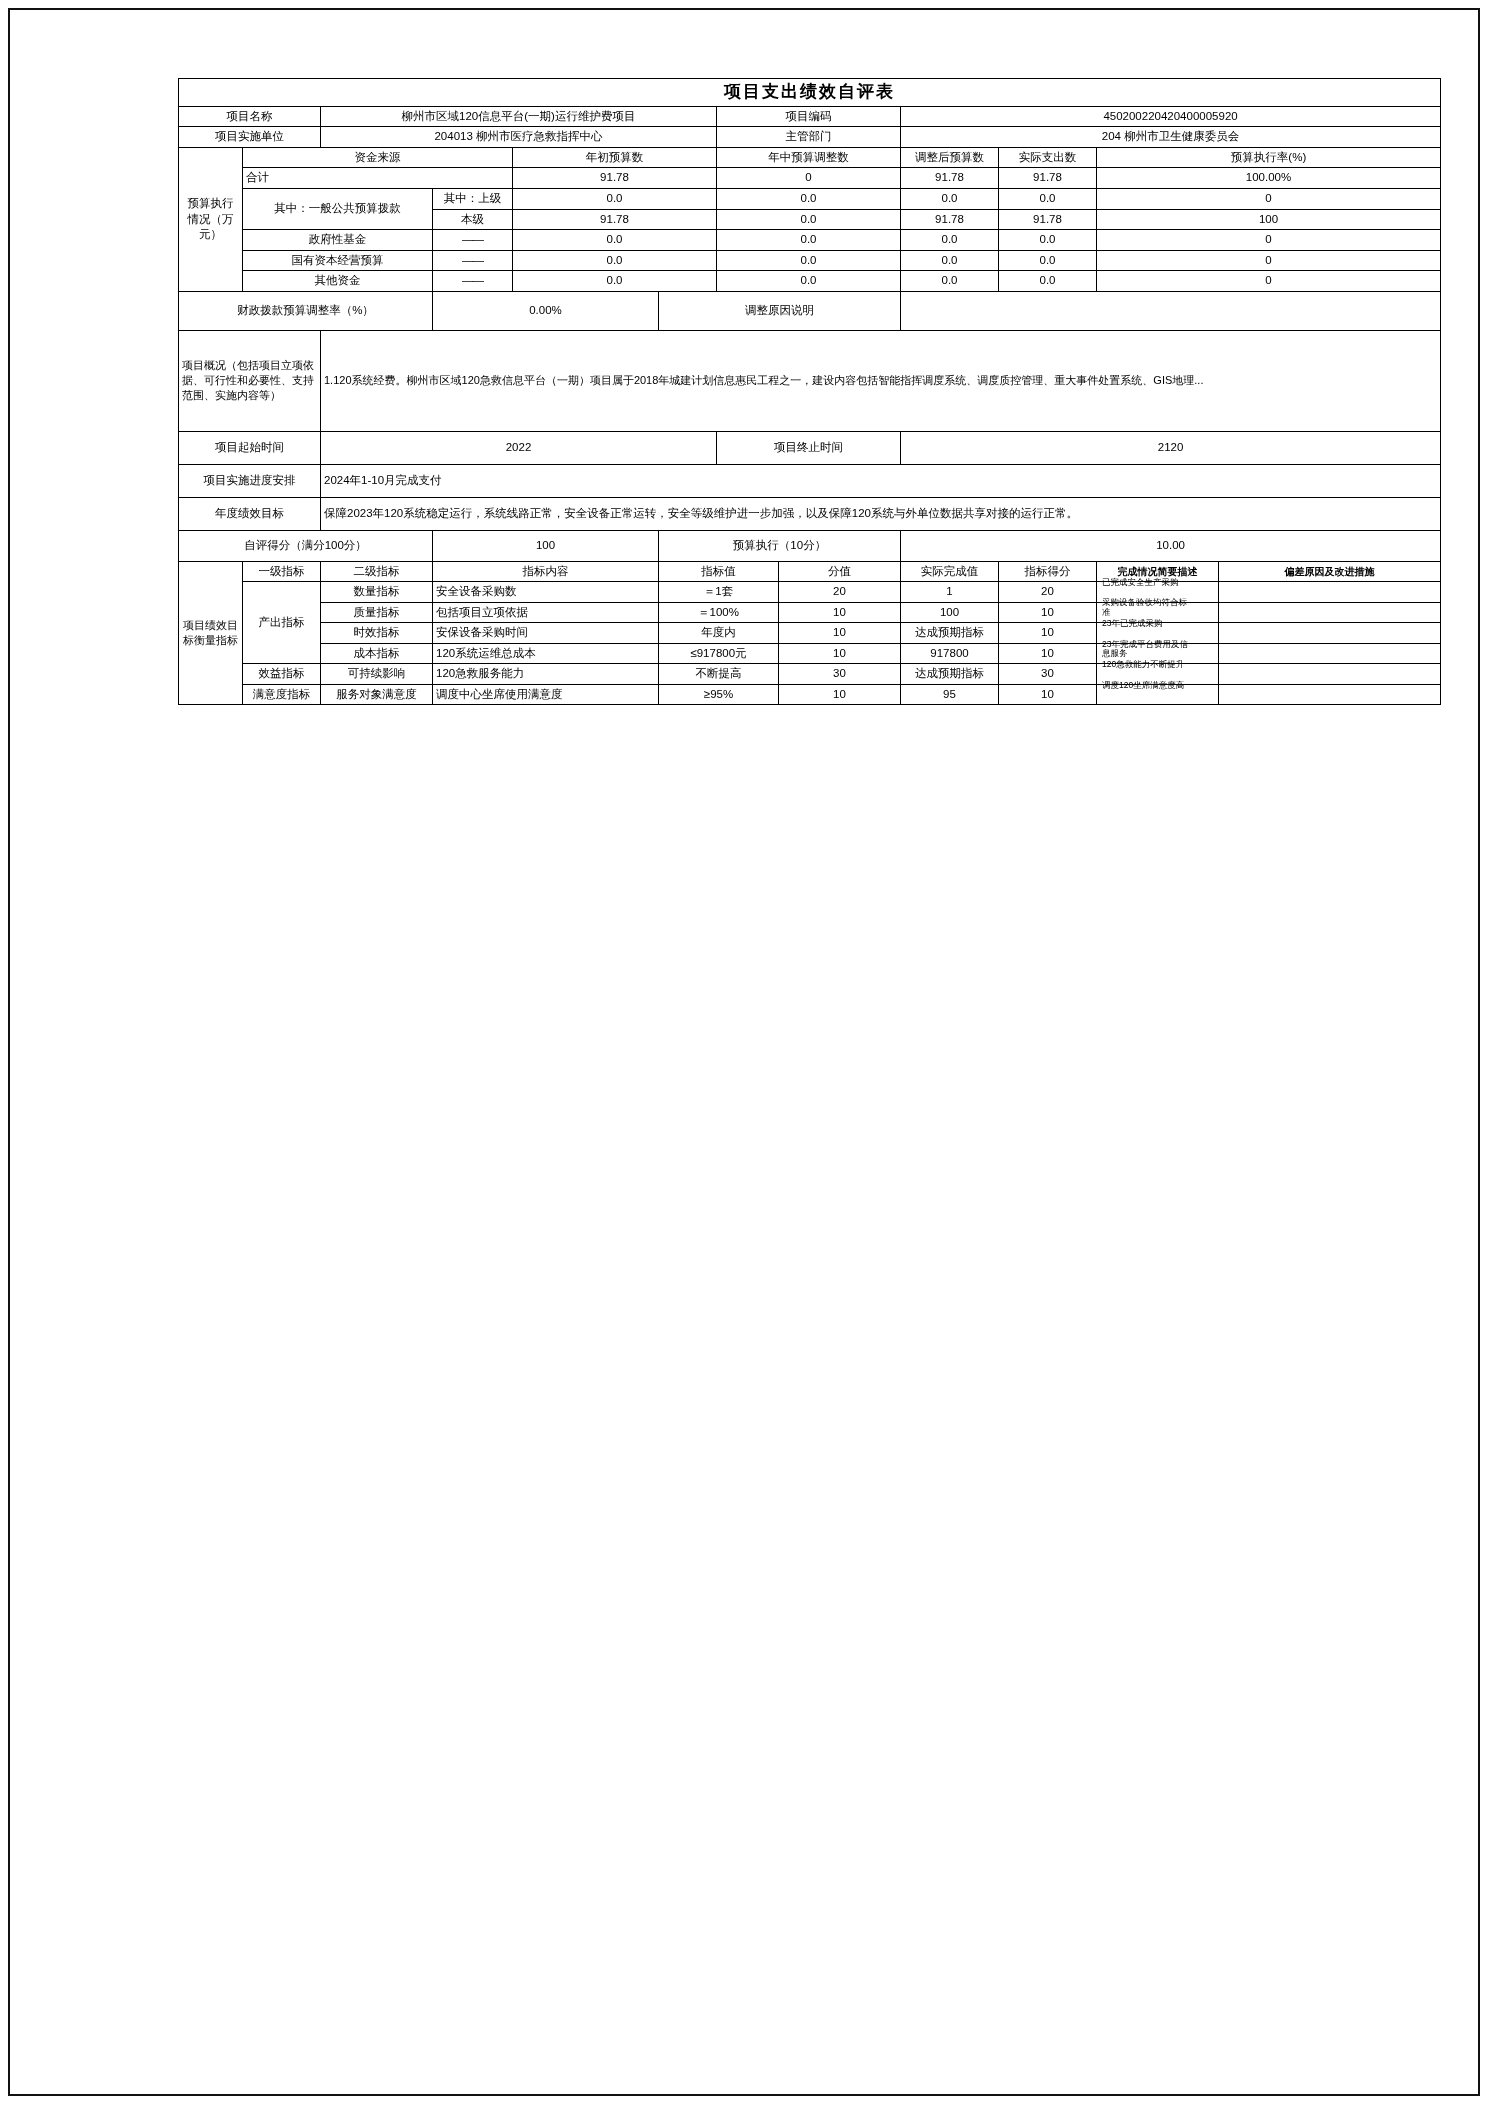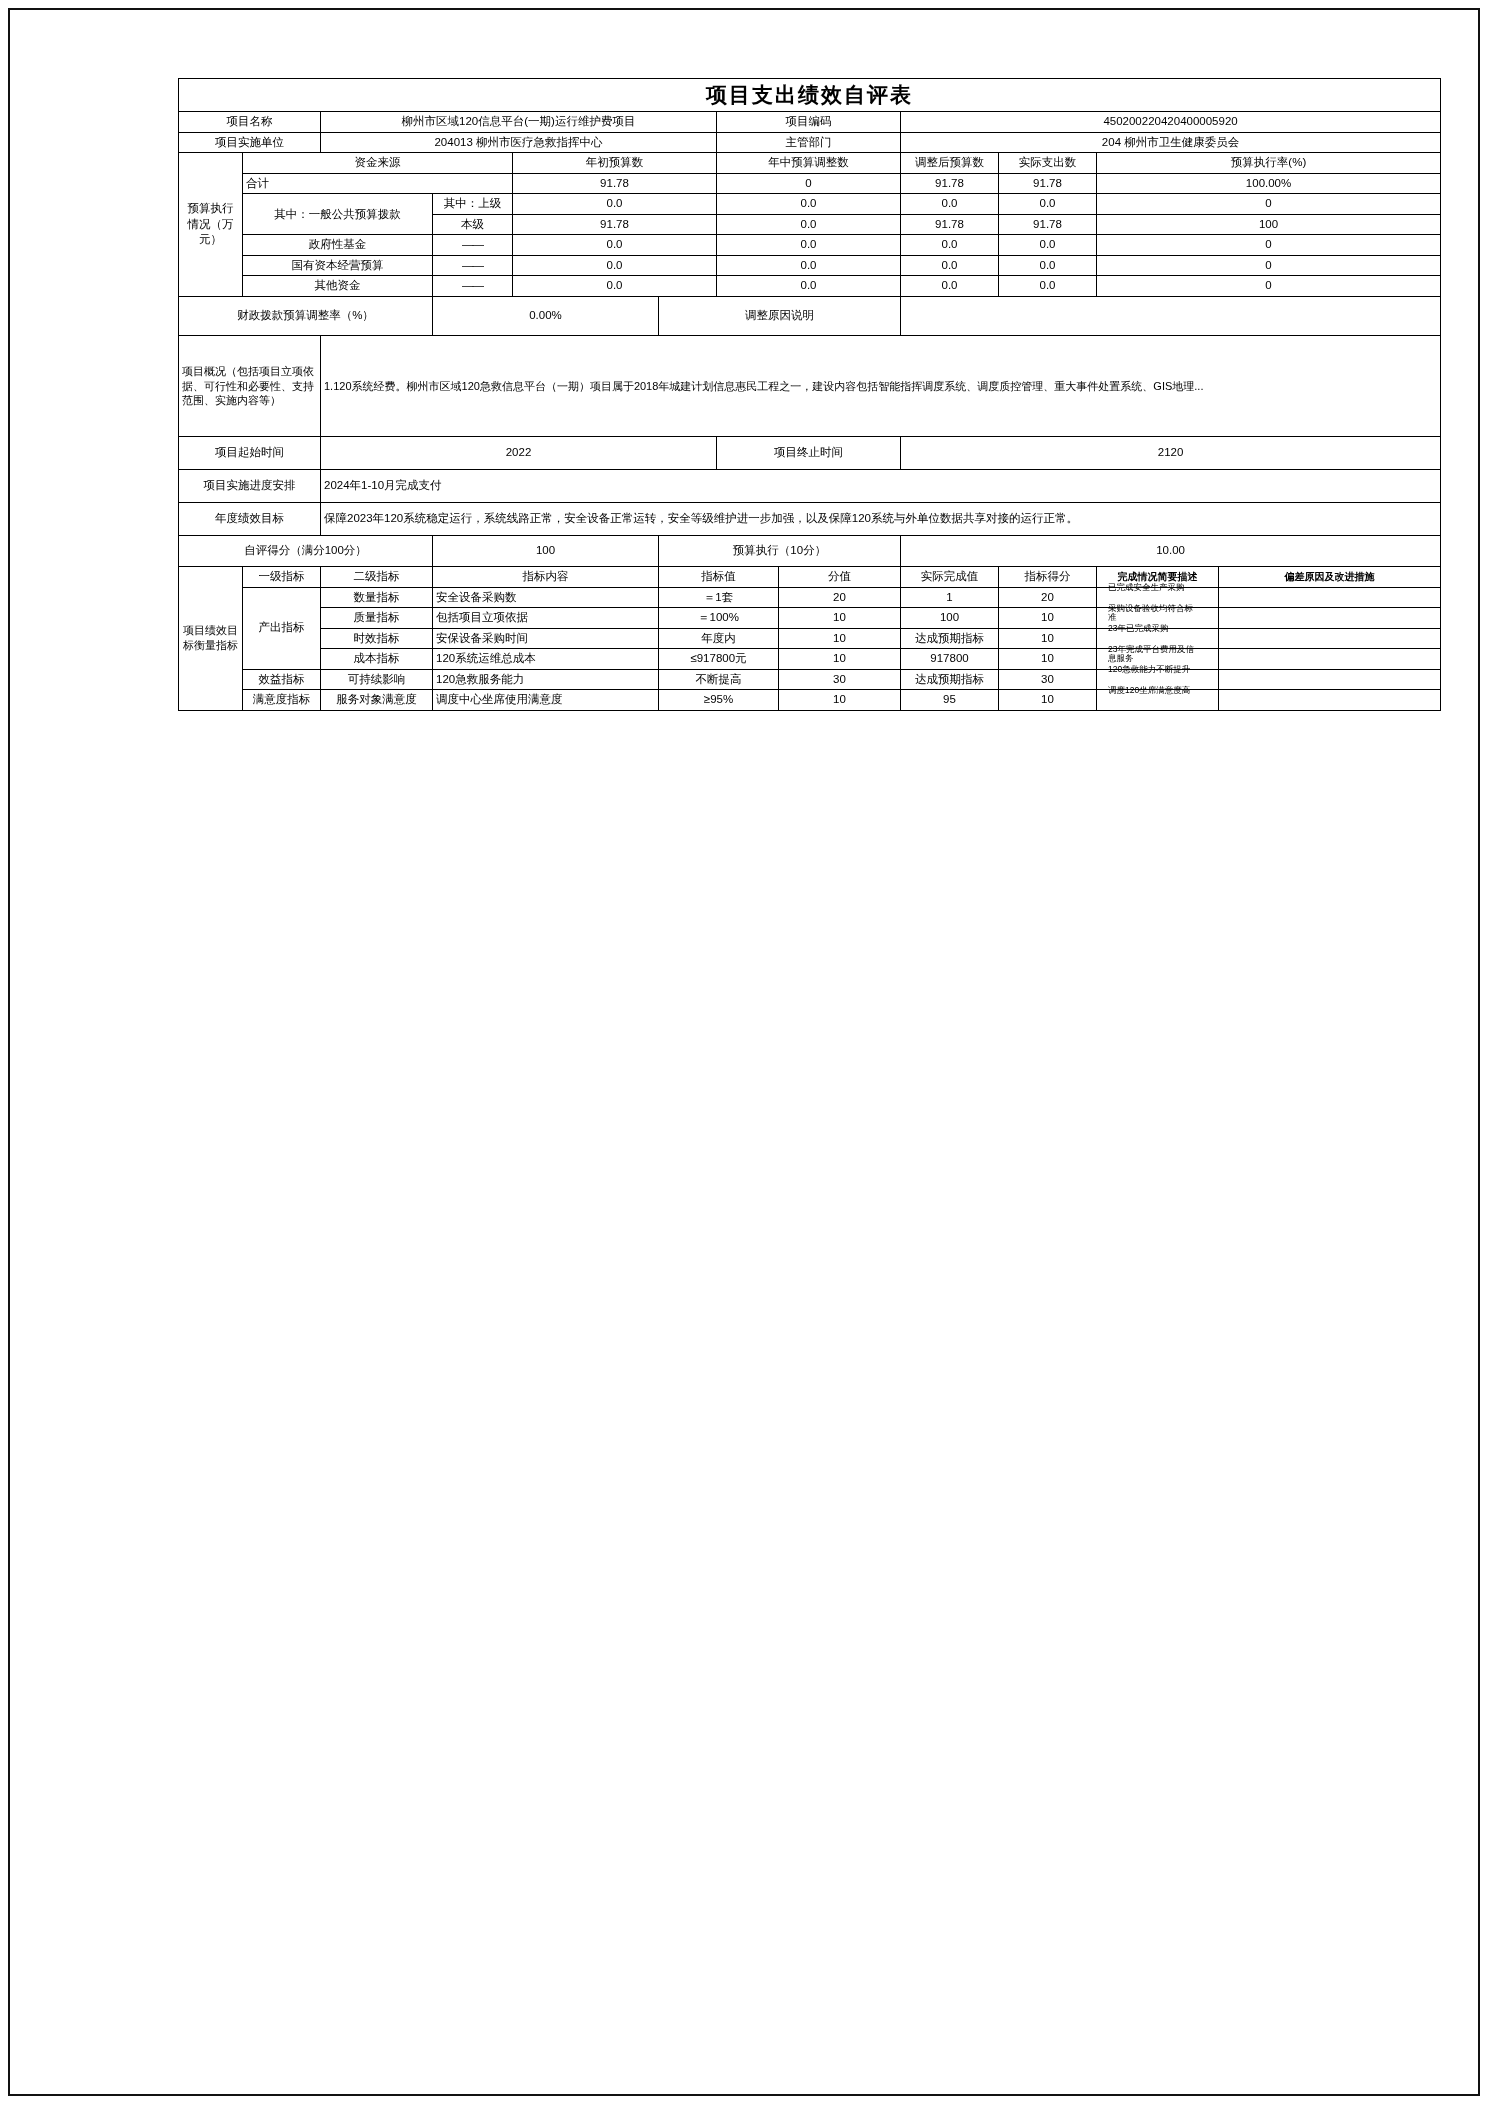--- a/index.html
+++ b/index.html
@@ -42,21 +42,21 @@
     font-size: 11.5px;
   }
   table.main td {
     border: 1px solid #000;
     padding: 2px 3px;
     vertical-align: middle;
     line-height: 1.35;
   }
   .title-cell {
     text-align: center;
-    font-size: 21px;
+    font-size: 17px;
     font-weight: bold;
     letter-spacing: 2px;
     padding: 8px 0 9px 0;
     border: 1px solid #000;
   }
   .c { text-align: center; }
   .l { text-align: left; }
   .small { font-size: 11px; }
   .xsmall { font-size: 10px; }
   .bold { font-weight: bold; }
@@ -70,21 +70,21 @@
     font-size: 19px;
     font-family: "Liberation Serif", serif;
   }
   .ov-wrap {
     position: relative;
     overflow: visible;
     height: 1.2em;
   }
   .ov-text {
     position: absolute;
-    left: 8px;
+    left: 2px;
     top: -7px;
     width: 92px;
     font-size: 8.5px;
     line-height: 1.12;
     white-space: normal;
     text-align: left;
   }
   .dash { letter-spacing: -1px; }
 </style>
 </head>

